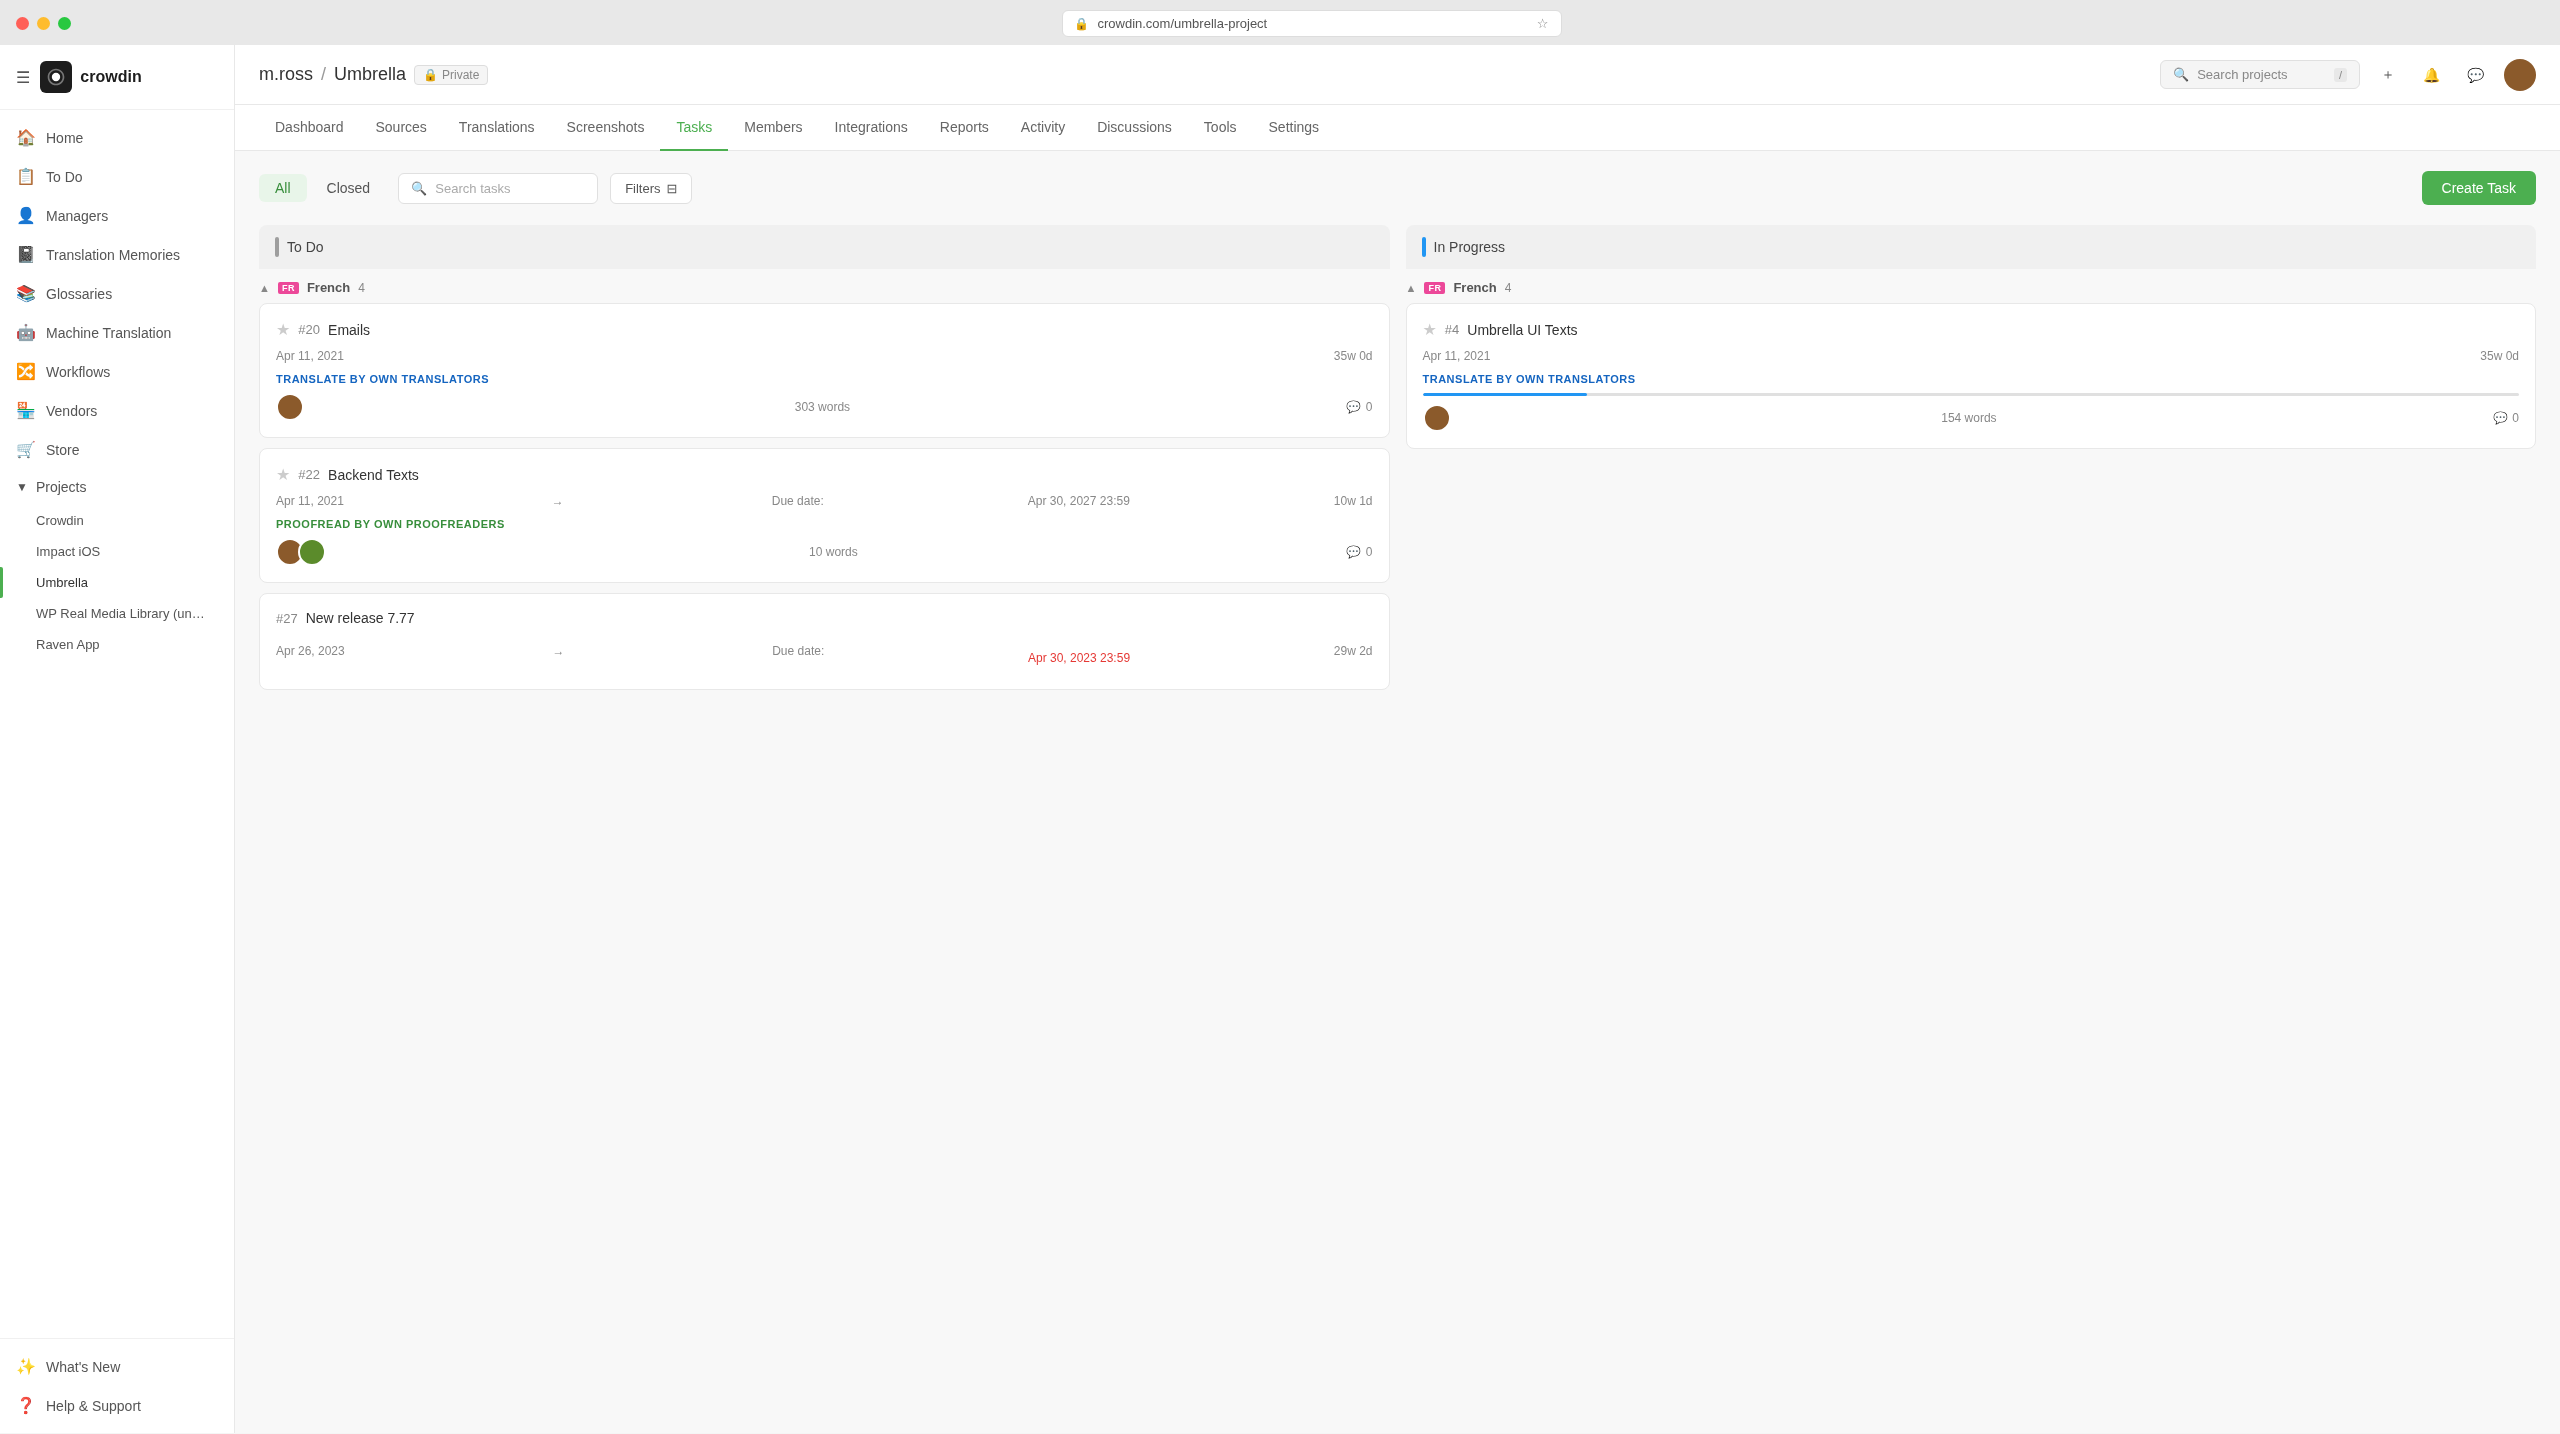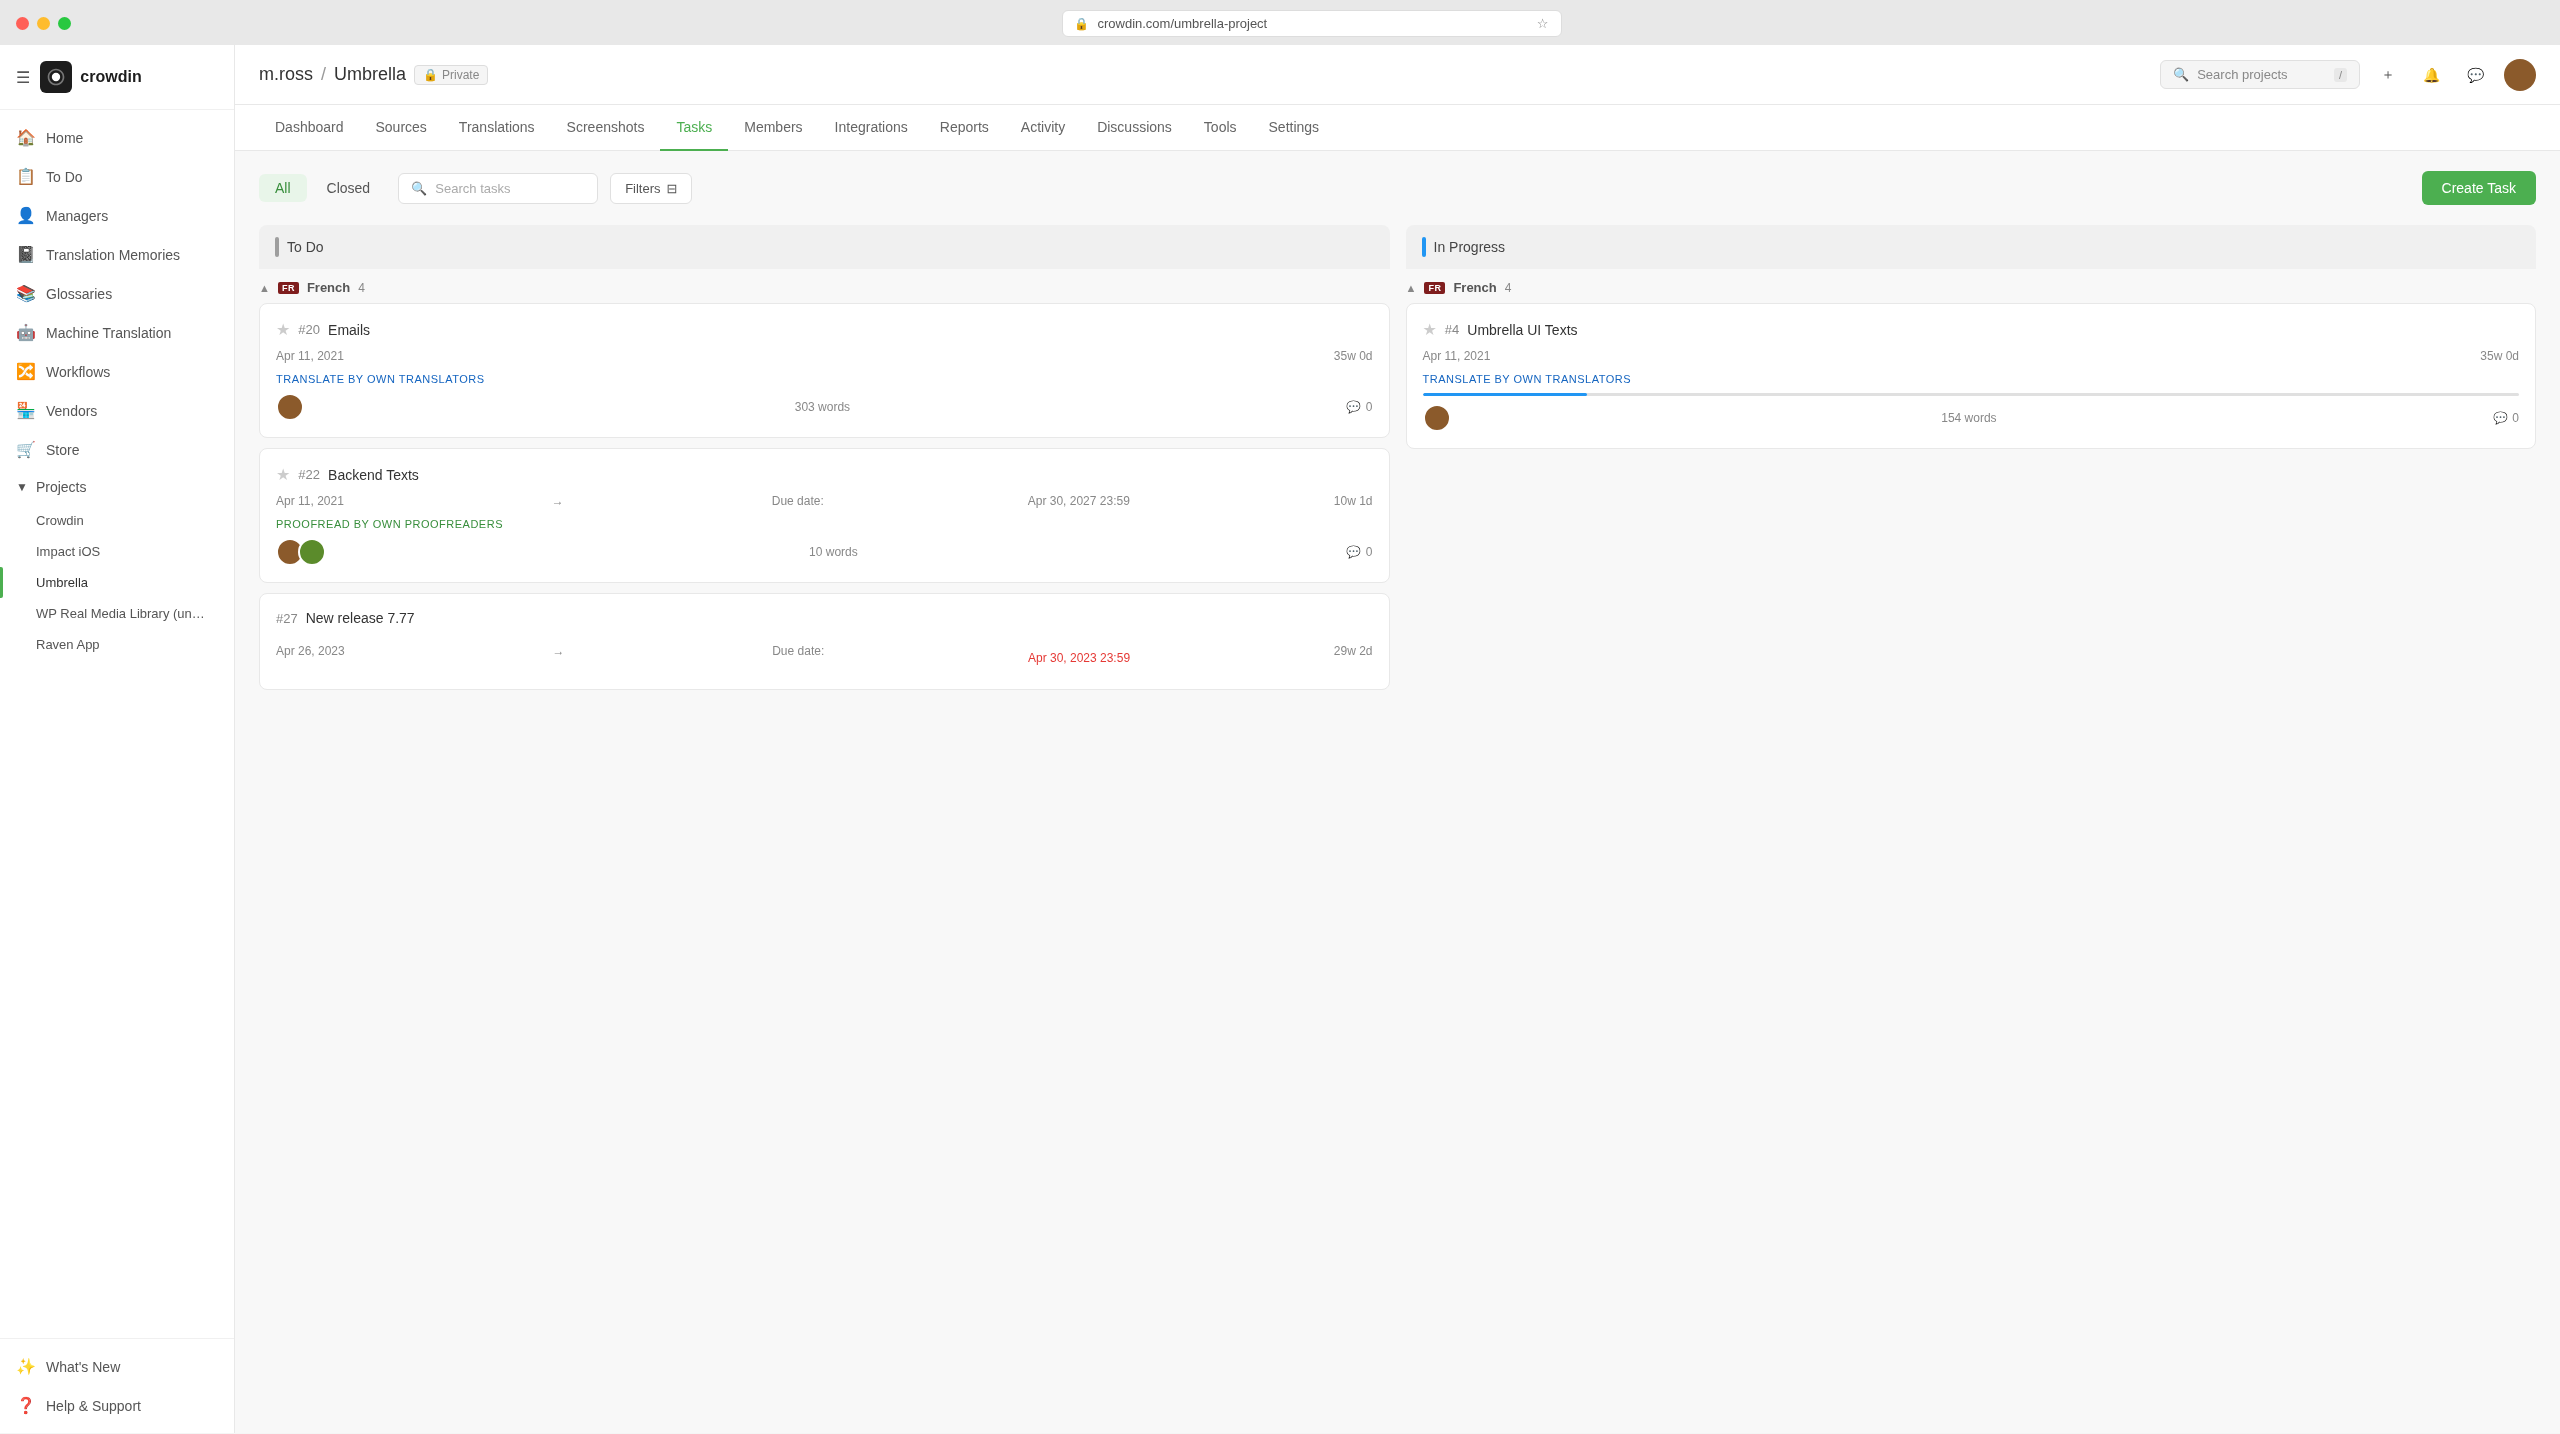--- a/index.html
+++ b/index.html
@@ -345,21 +345,21 @@
     .lang-group-header {
       display: flex;
       align-items: center;
       gap: 8px;
       padding: 10px 0 8px;
       font-size: 13px;
       color: #555;
       cursor: pointer;
     }
     .lang-flag {
-      background: #7f1d1d;
+      background: #ec4899;
       color: white;
       font-size: 9px;
       font-weight: 700;
       padding: 1px 4px;
       border-radius: 2px;
       letter-spacing: 0.5px;
     }
     .lang-name { font-weight: 700; }
     .lang-count {
       color: #888;
@@ -393,21 +393,21 @@
       font-size: 12px;
       color: #888;
       margin-bottom: 8px;
     }
     .task-date { color: #888; }
     .task-duration { color: #888; }
     .task-arrow { color: #888; margin: 0 4px; }
     .due-date-overdue { color: #e53935; }
     .task-type-badge {
       font-size: 11px;
-      font-weight: 400;
+      font-weight: 700;
       letter-spacing: 0.5px;
       padding: 2px 0;
       margin-bottom: 6px;
     }
     .badge-translate { color: #1565c0; }
     .badge-proofread { color: #388e3c; }
     .task-progress-bar {
       height: 3px;
       background: #e0e0e0;
       border-radius: 2px;

